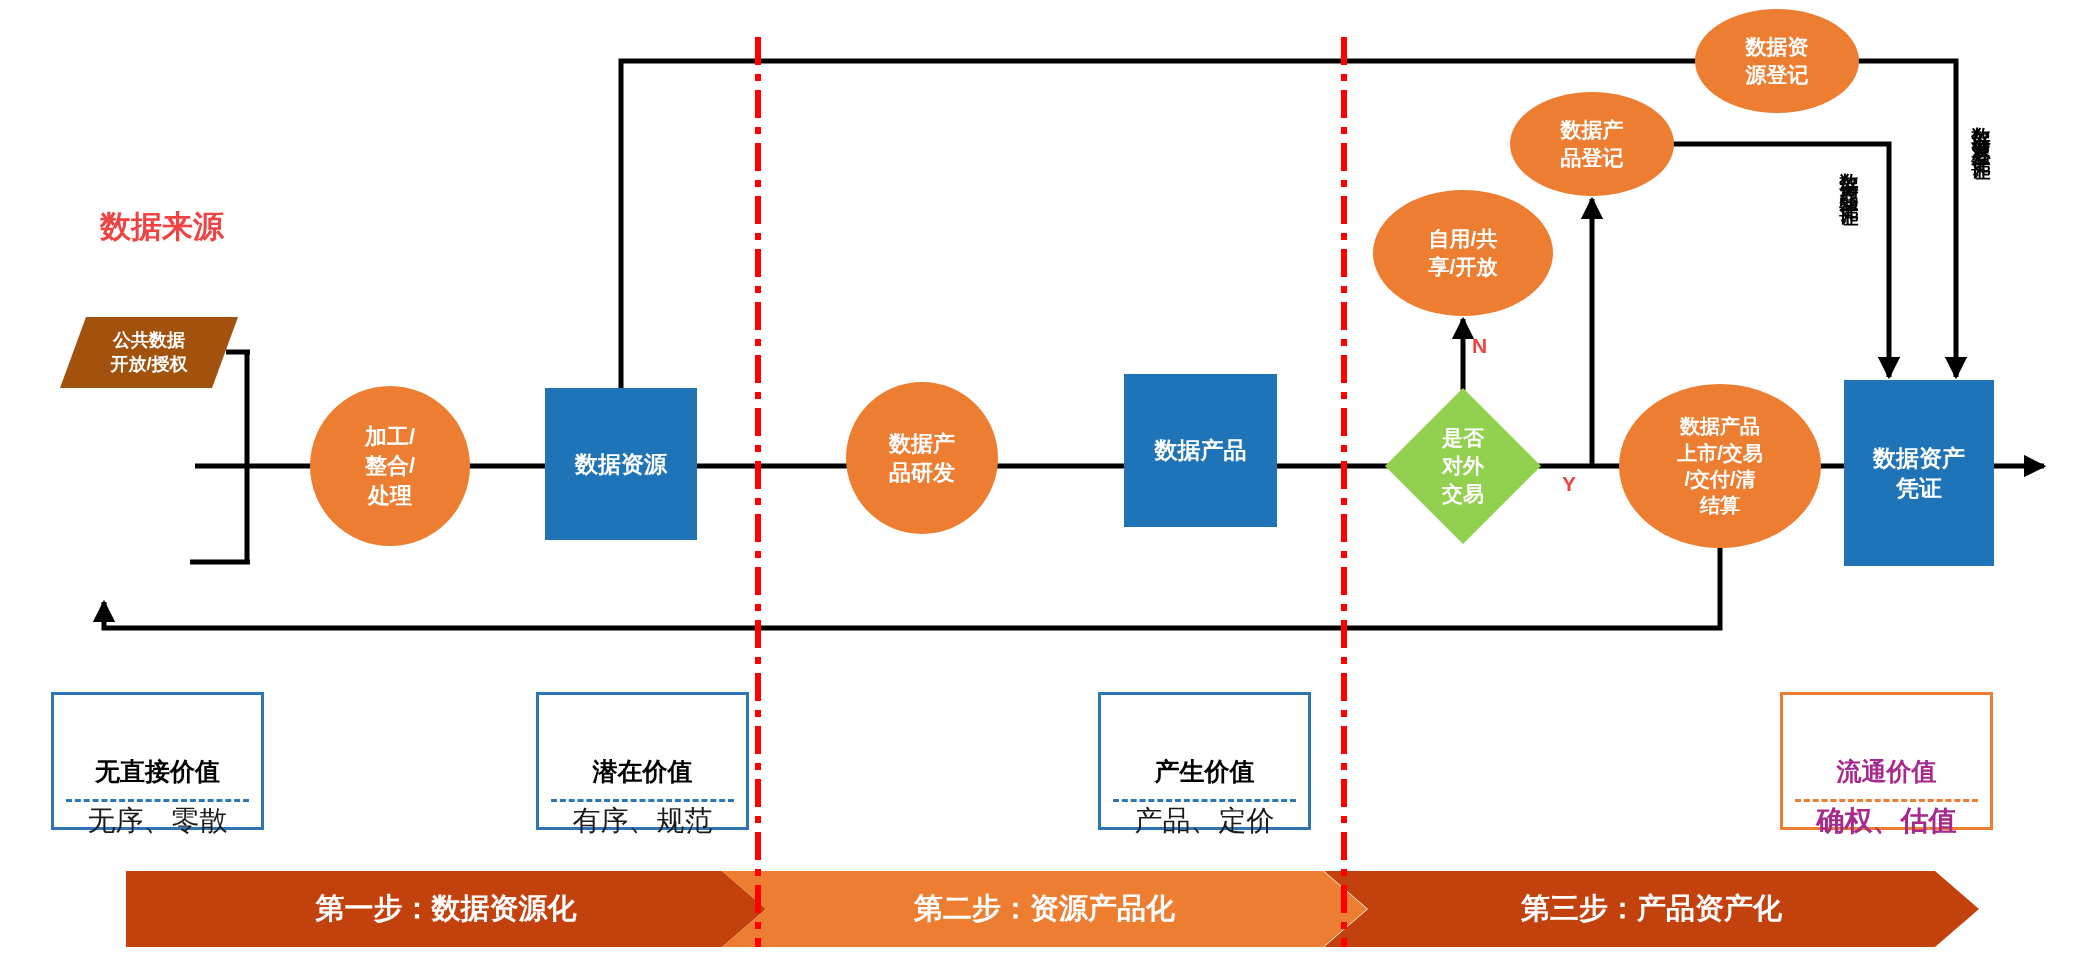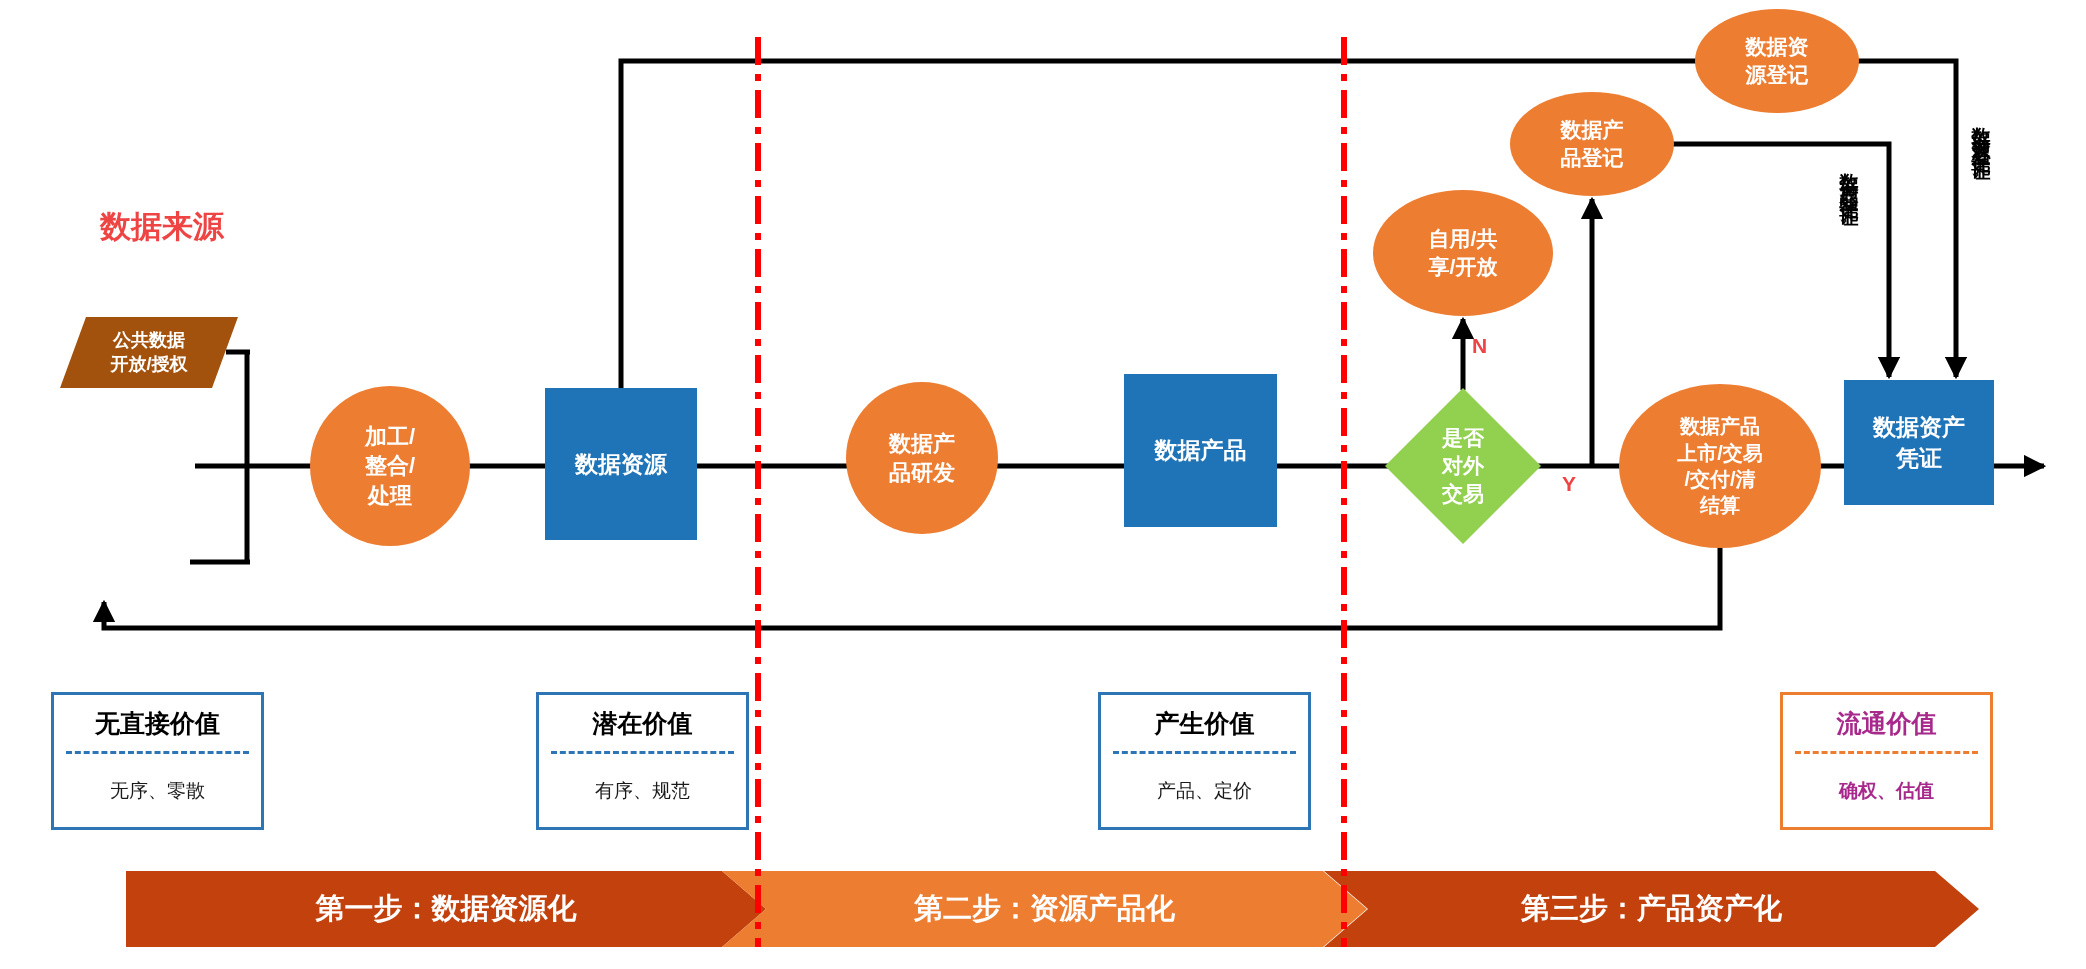--- a/index.html
+++ b/index.html
@@ -18,23 +18,23 @@
   .para   {background:#A3520D; clip-path:polygon(26px 0%,100% 0%,calc(100% - 26px) 100%,0% 100%);}
   .diamond{background:#92D050; clip-path:polygon(50% 0%,100% 50%,50% 100%,0% 50%);}
 
   .plain-label {position:absolute; color:#ef4444; font-weight:bold; z-index:2; white-space:pre-line;}
   .vlabel {position:absolute; writing-mode:vertical-rl; text-orientation:upright; color:#000;
            font-weight:bold; font-size:19px; letter-spacing:5px; z-index:2;}
 
   .vbox {position:absolute; top:692px; width:213px; height:138px; background:#fff;
          border:3px solid #2E75B6; box-sizing:border-box; display:flex; flex-direction:column; z-index:2;}
   .vbox .t {flex:0 0 56px; display:flex; align-items:center; justify-content:center;
-            font-weight:bold; font-size:25px; color:#000;}
+            font-weight:bold; font-size:25px; color:#000;margin-top:48px;}
   .vbox .sep {border-top:3px dashed #2E75B6; margin:0 12px;}
-  .vbox .b {flex:1; display:flex; align-items:center; justify-content:center; font-size:19px; color:#1a1a1a;}
+  .vbox .b {flex:1; display:flex; align-items:center; justify-content:center; font-size:28px; color:#1a1a1a;}
   .vbox.theme-orange {border-color:#ED7D31;}
   .vbox.theme-orange .sep {border-color:#ED7D31;}
   .vbox.theme-orange .t, .vbox.theme-orange .b {color:#A8298C; font-weight:bold;}
 
   .banner {position:absolute; top:871px; height:76px; display:flex; align-items:center;
            justify-content:center; color:#fff; font-weight:bold; font-size:29px; z-index:2;}
   .banner.first {clip-path:polygon(0% 0%, calc(100% - 44px) 0%, 100% 50%, calc(100% - 44px) 100%, 0% 100%);}
   .banner.chev  {clip-path:polygon(0% 0%, calc(100% - 44px) 0%, 100% 50%, calc(100% - 44px) 100%, 0% 100%, 44px 50%);}
   .banner.blue-fill {background:#c2410c;}
   .banner.orange-fill {background:#ED7D31;}
@@ -88,21 +88,21 @@
 享/开放</div>
   <div class="shape orange round" style="left:1510px; top:92px; width:164px; height:104px; font-size:21px;">数据产
 品登记</div>
   <div class="shape orange round" style="left:1695px; top:9px; width:164px; height:104px; font-size:21px;">数据资
 源登记</div>
 
   <div class="shape orange round" style="left:1619px; top:384px; width:202px; height:164px; font-size:20px;">数据产品
 上市/交易
 /交付/清
 结算</div>
-  <div class="shape blue" style="left:1844px; top:380px; width:150px; height:125px; font-size:23px;">数据资产
+  <div class="shape blue" style="left:1844px; top:380px; width:150px; height:186px; font-size:23px;">数据资产
 凭证</div>
 
   <div class="vlabel" style="left:1836px; top:158px; height:215px;">数据产品登记凭证</div>
   <div class="vlabel" style="left:1968px; top:112px; height:215px;">数据资源登记凭证</div>
 
   <div class="vbox" style="left:51px;">
     <div class="t">无直接价值</div>
     <div class="sep"></div>
     <div class="b">无序、零散</div>
   </div>

